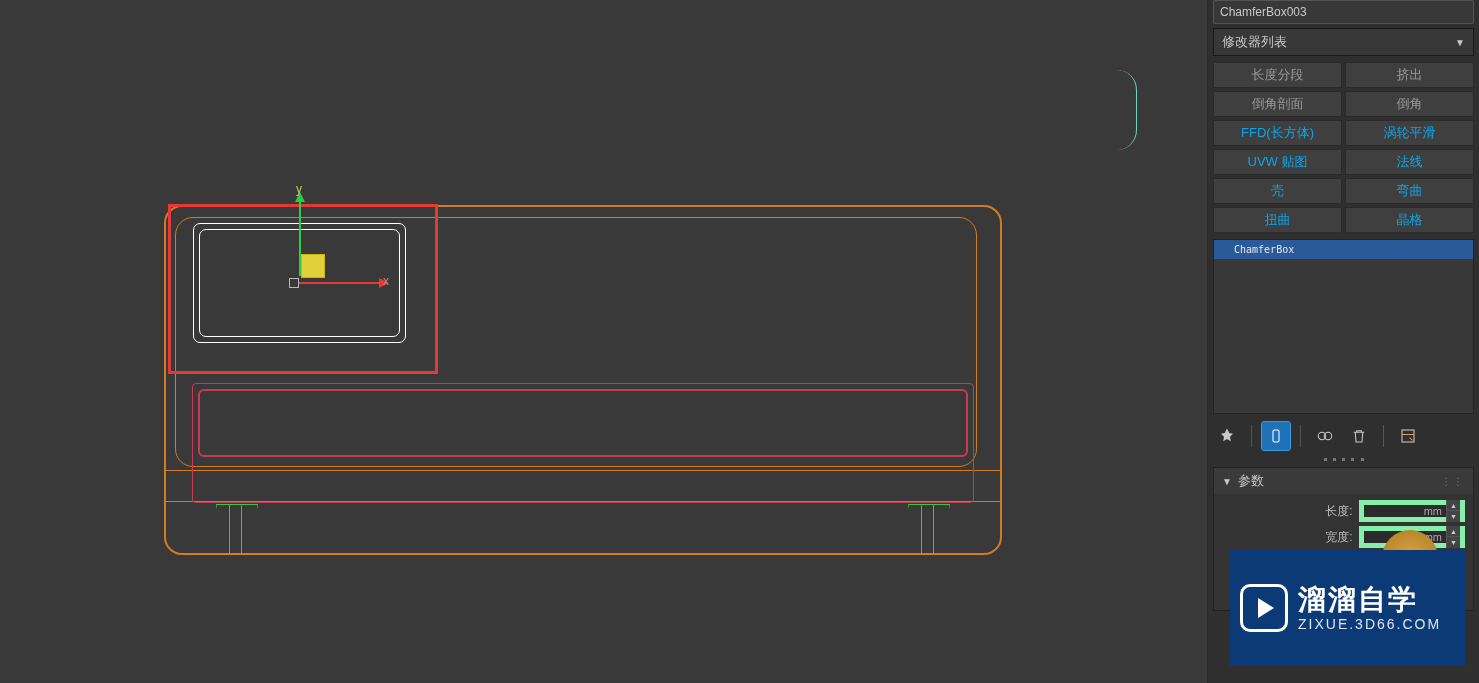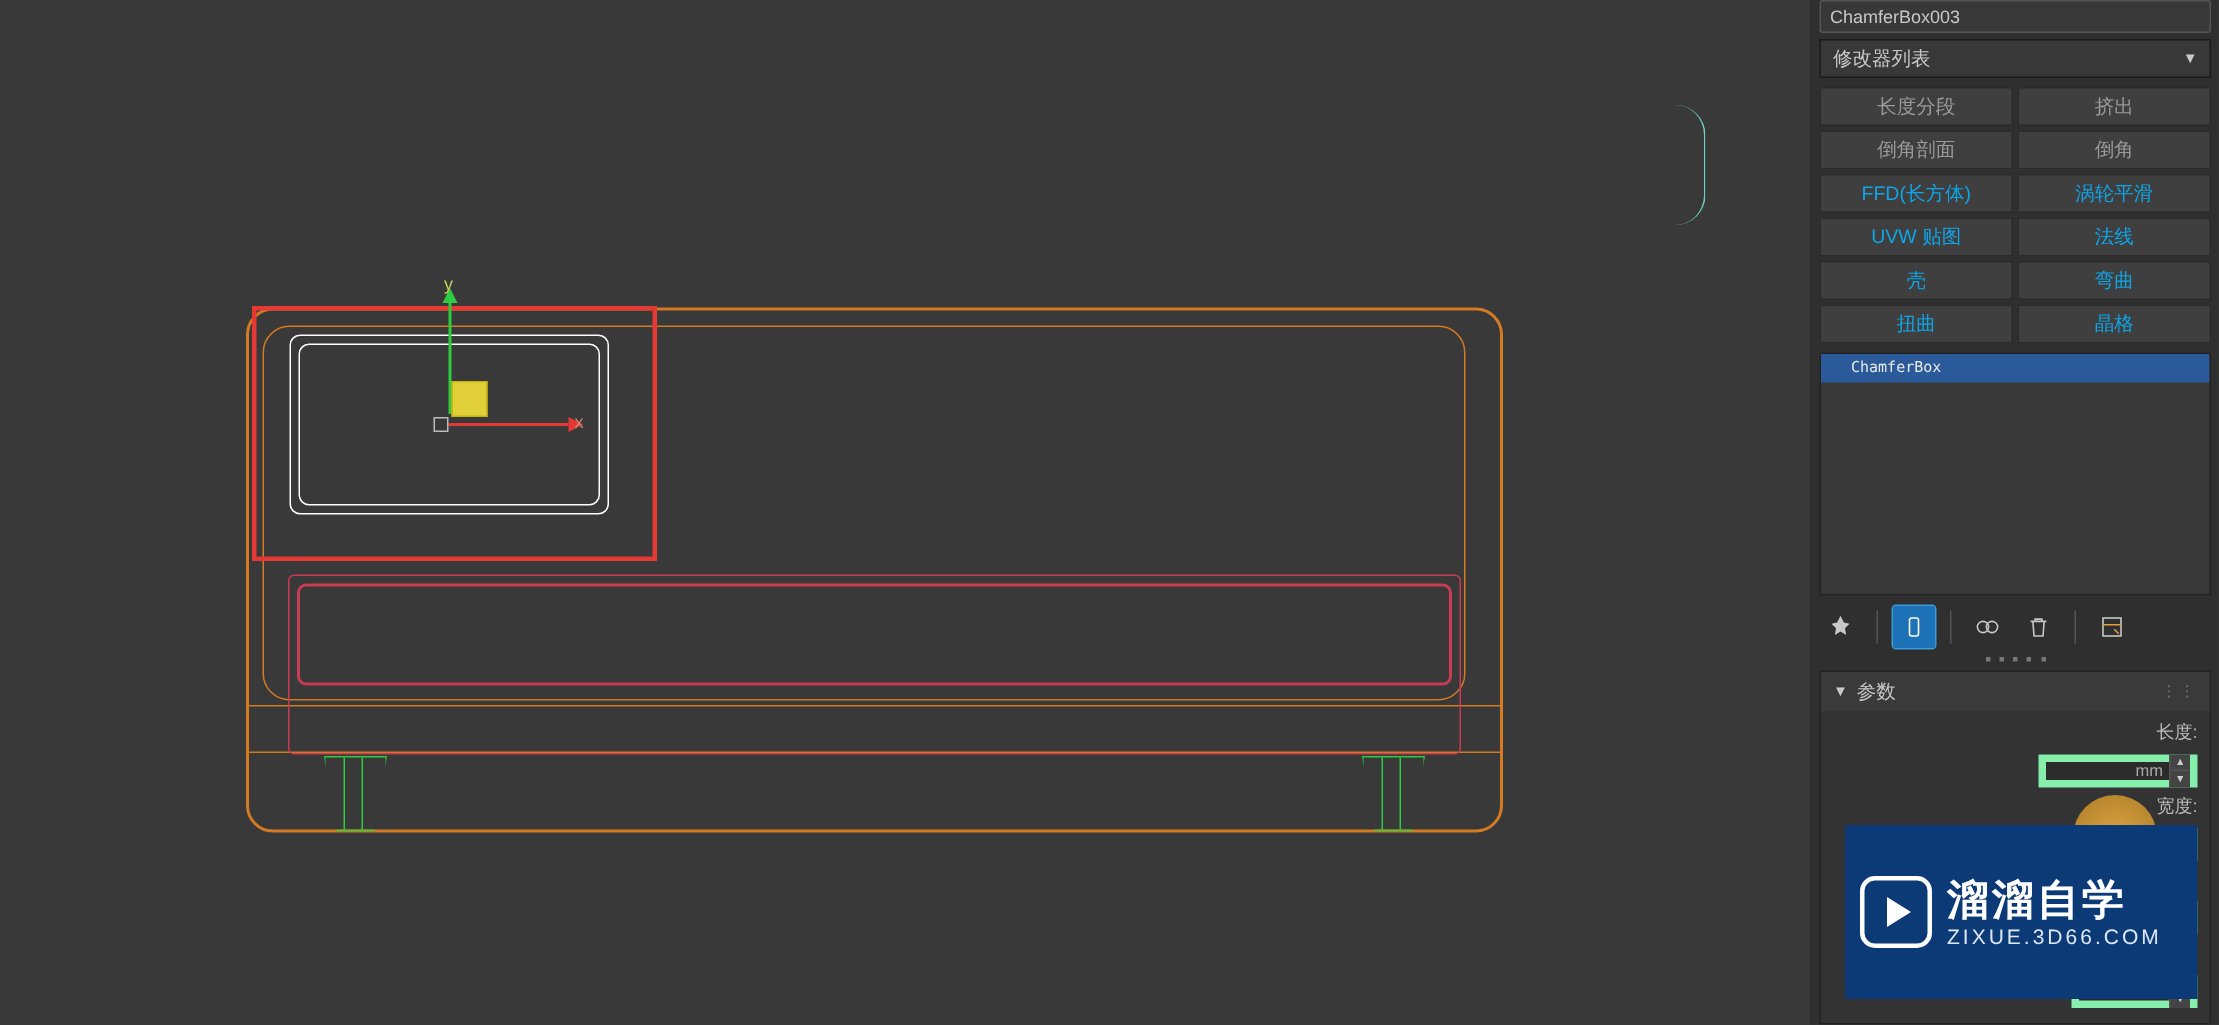--- a/index.html
+++ b/index.html
@@ -133,21 +133,21 @@
 
   .rollout {
     margin:2px 5px 0 5px; border:1px solid #222; background:#333;
   }
   .rollout-head {
     display:flex; align-items:center; gap:6px; padding:4px 8px; background:#3a3a3a; cursor:pointer;
   }
   .rollout-head .tri { font-size:10px;}
   .rollout-head .dots { margin-left:auto; color:#777; font-size:10px; letter-spacing:2px;}
   .rollout-body { padding:6px 8px 10px 8px; display:flex; flex-direction:column; gap:4px;}
-  .param-row { display:flex; align-items:flex-end; justify-content:flex-end; gap:6px;flex-direction:column;}
+  .param-row { display:flex; align-items:center; justify-content:flex-end; gap:6px;}
   .param-row label { flex:1; text-align:right; color:#bcbcbc; font-size:12px;}
   .spinner {
     display:flex; align-items:center; background:#2b2b2b; border:5px solid #86efac; height:22px;
   }
   .spinner input {
     width:60px; background:transparent; border:none; color:#d8d8d8; font-size:12px; text-align:right; padding:0 4px;
   }
   .spinner .unit { color:#aaa; font-size:11px; padding-right:4px;}
   .spinner .arrows { width:14px; display:flex; flex-direction:column;}
   .spinner .arrows div { height:11px; background:#444; border-left:1px solid #555; display:flex; align-items:center; justify-content:center; font-size:7px; color:#ccc; cursor:pointer;}

